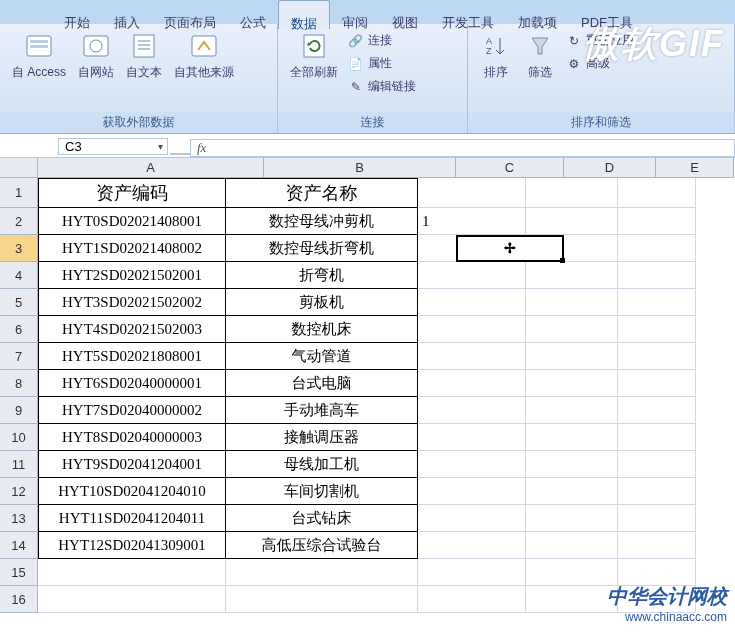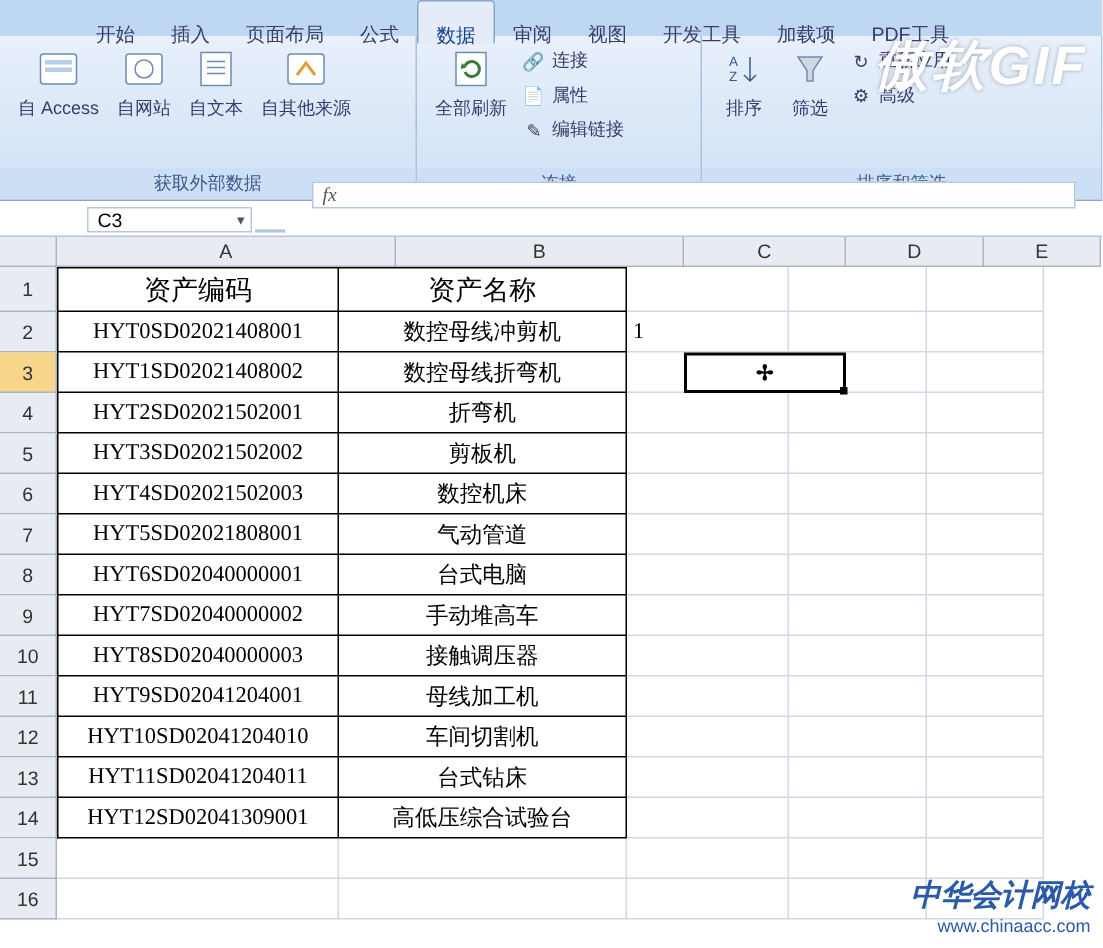--- a/index.html
+++ b/index.html
@@ -18,21 +18,21 @@
 .big-btn { display: flex; flex-direction: column; align-items: center; justify-content: flex-start; padding: 2px 6px; font-size: 12px; color: #3b3b6d; cursor: pointer; min-width: 44px; }
 .big-btn .ico { width: 32px; height: 32px; margin-bottom: 2px; display: flex; align-items: center; justify-content: center; }
 .small-btn { display: flex; align-items: center; font-size: 12px; color: #3b3b6d; padding: 2px 4px; cursor: pointer; white-space: nowrap; }
 .small-btn .sico { width: 16px; height: 16px; margin-right: 4px; display: inline-flex; align-items: center; justify-content: center; }
 .vstack { display: flex; flex-direction: column; gap: 2px; padding-top: 2px; }
 
 
 .fbar { height: 24px; display: flex; align-items: flex-end; border-bottom: 1px solid #b5c7de; font-size: 13px; }
 .namebox { width: 110px; border: 1px solid #b5c7de; margin: 2px 2px 2px 58px; display: flex; align-items: center; padding: 0 6px; background: #fff; position: relative; }
 .namebox::after { content: "▾"; position: absolute; right: 4px; font-size: 10px; color: #555; }
-.fxwrap { flex: 1; display: flex; align-items: center; border: 1px solid #b5c7de; margin: 18px; background: #fff; padding: 0 6px; }
+.fxwrap { flex: 1; display: flex; align-items: center; border: 1px solid #b5c7de; margin: 0; background: #fff; padding: 0 6px; }
 .fxwrap .fx { font-style: italic; color: #555; margin-right: 8px; font-family: serif; }
 
 
 .grid-wrap { position: relative; }
 .selectall { position: absolute; left: 0; top: 0; width: 38px; height: 20px; background: #e8ecf2; border-right: 1px solid #a9b6c8; border-bottom: 1px solid #a9b6c8; }
 .colheads { display: flex; margin-left: 38px; height: 20px; }
 .colhead { background: #e8ecf2; border-right: 1px solid #a9b6c8; border-bottom: 1px solid #a9b6c8; text-align: center; font-size: 13px; color: #333; line-height: 20px; }
 .colhead.A { width: 226px; } .colhead.B { width: 192px; } .colhead.C { width: 108px; } .colhead.D { width: 92px; } .colhead.E { width: 78px; }
 
 .rows { }

